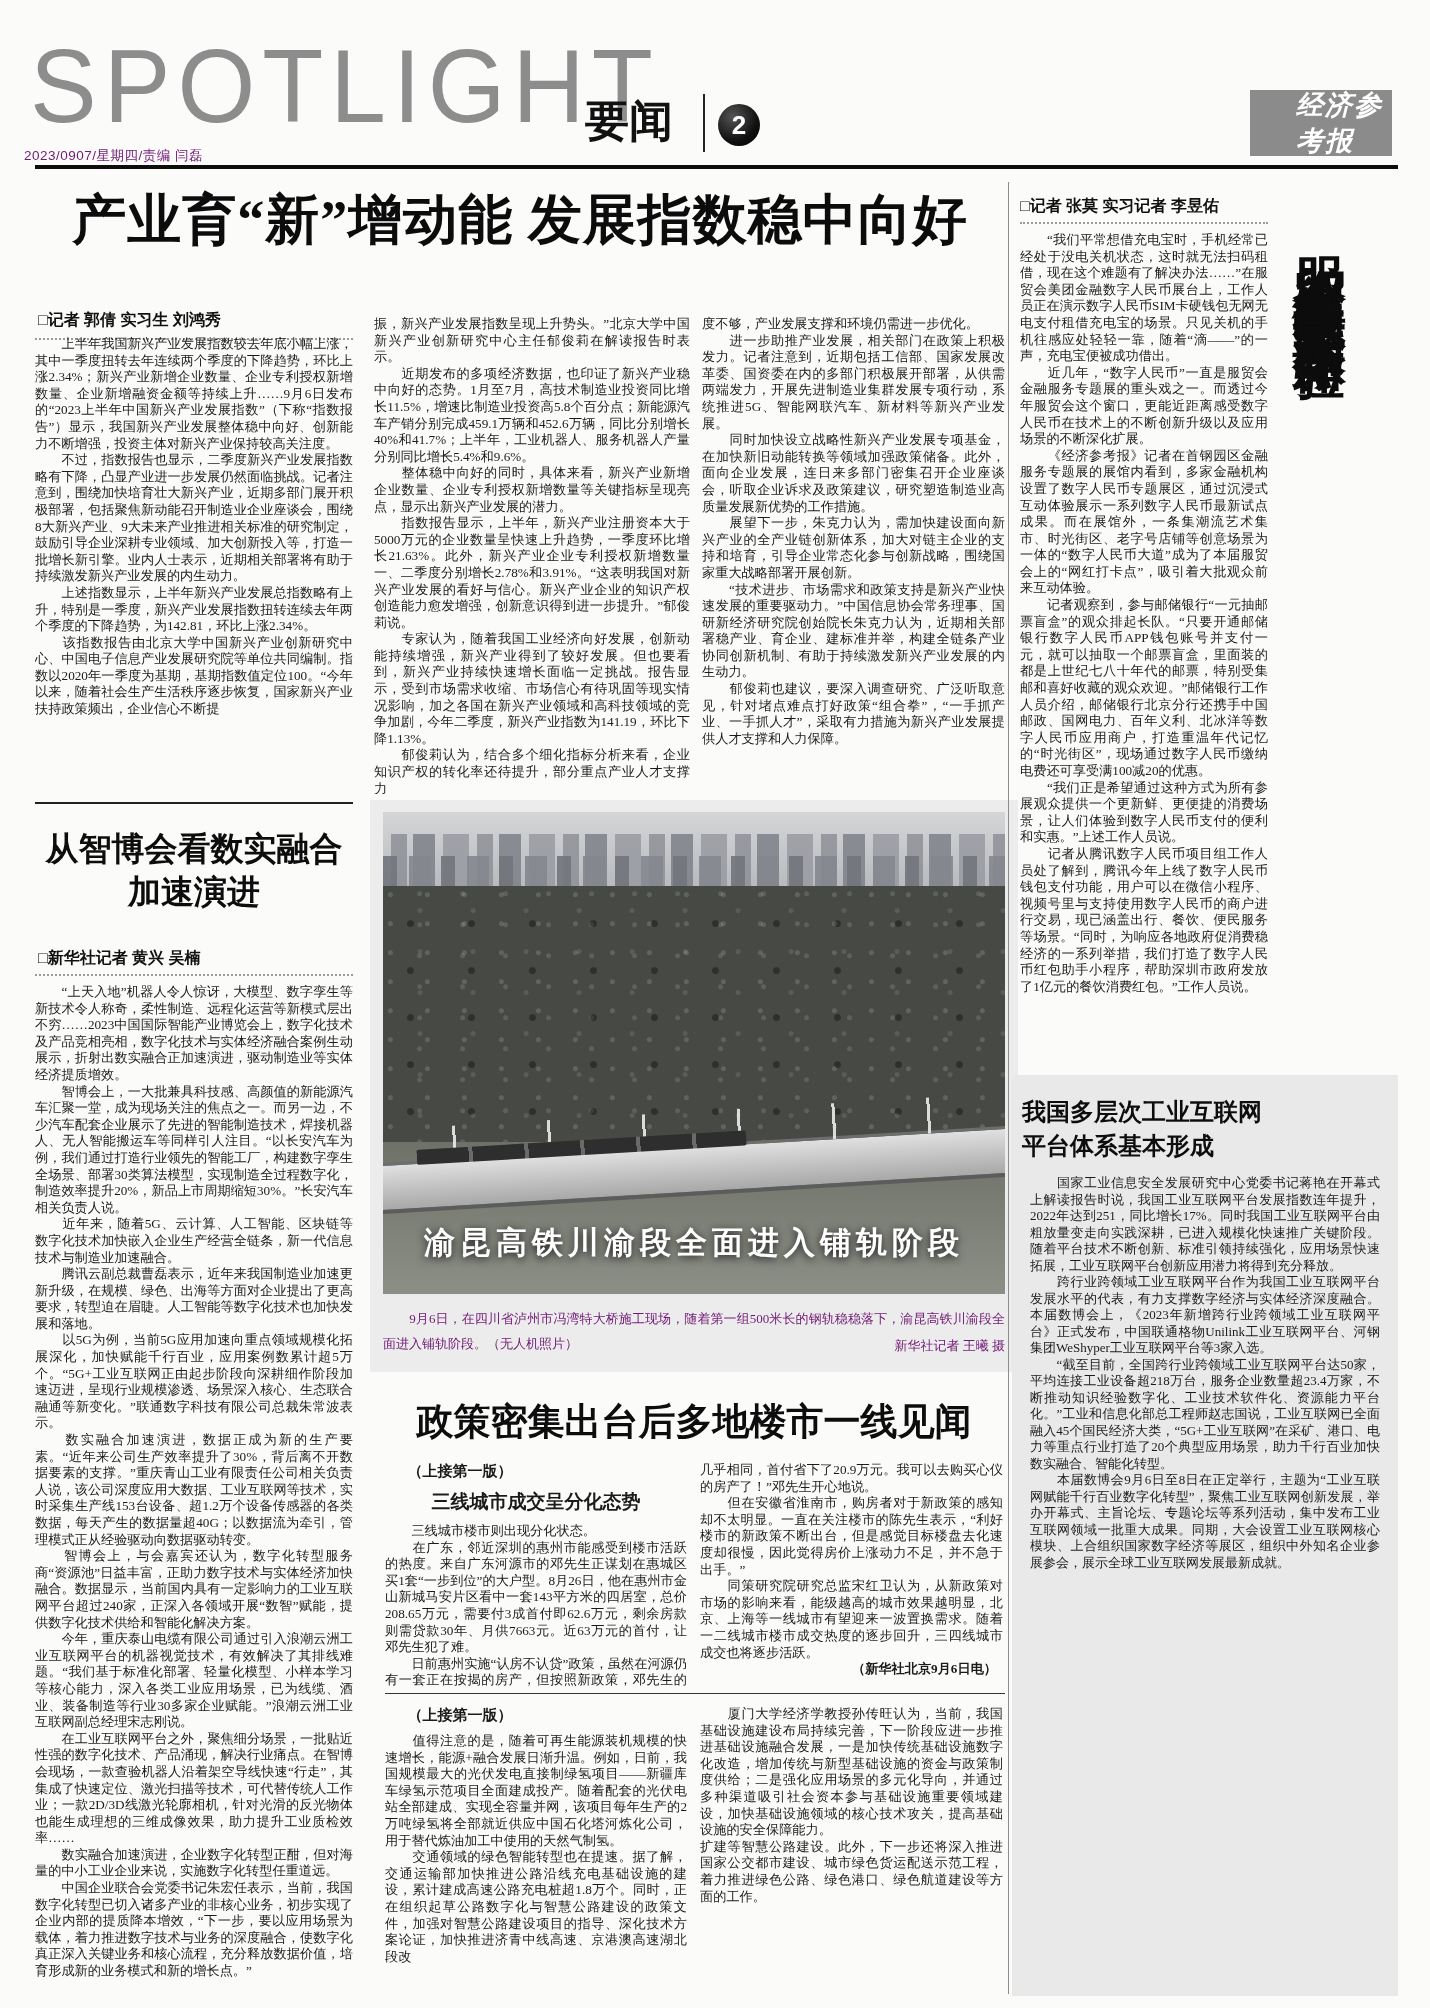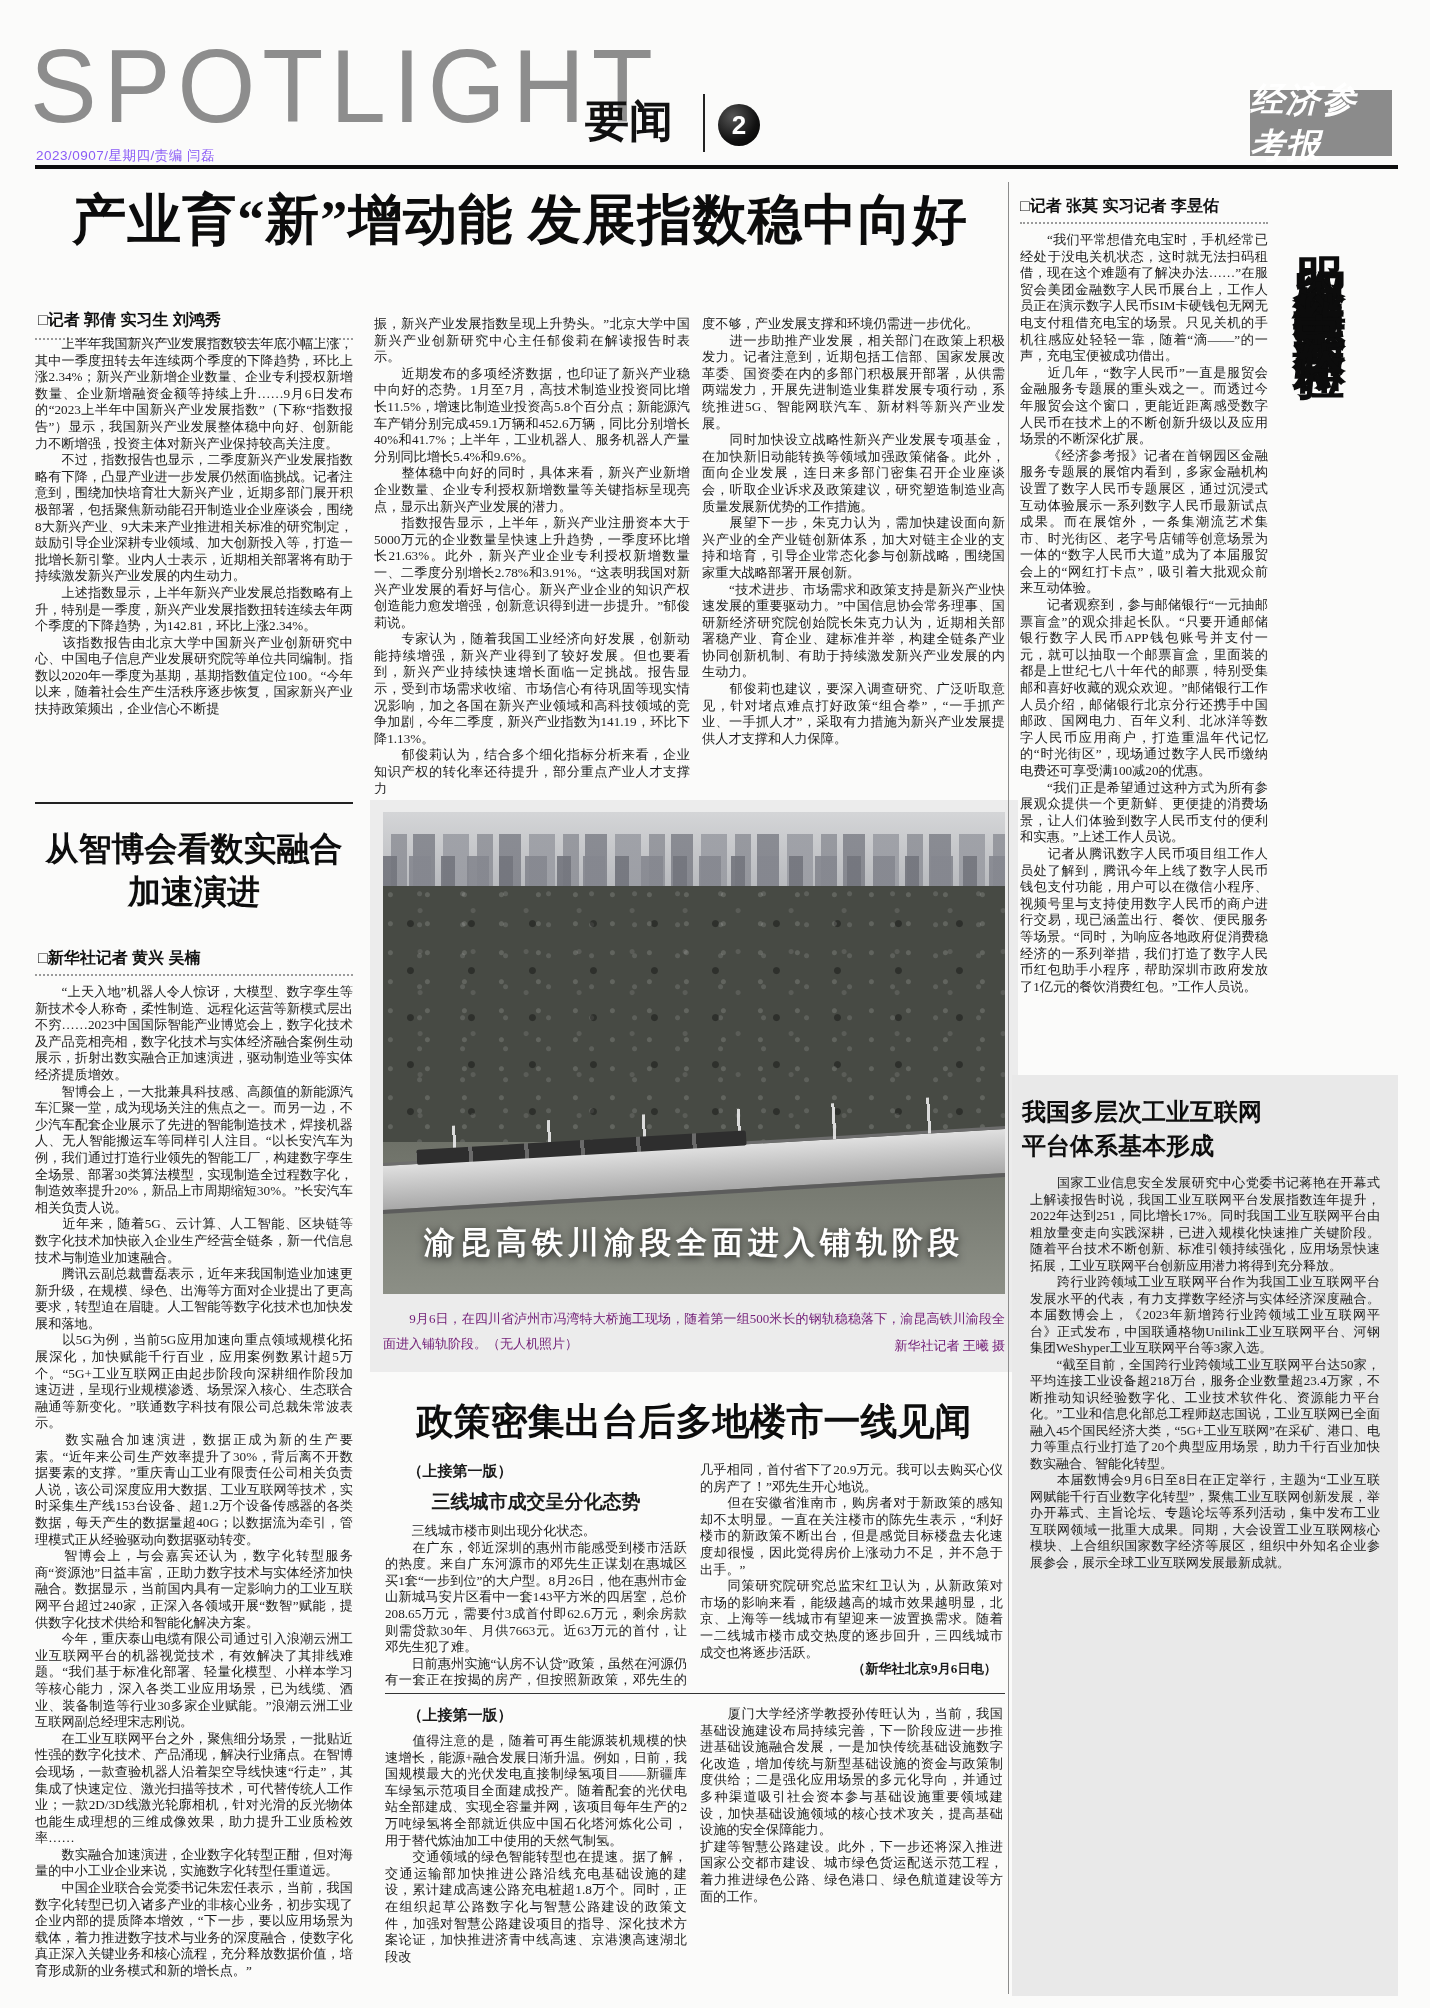--- a/index.html
+++ b/index.html
@@ -8,23 +8,23 @@
   .abs{position:absolute;}
   
   .spotlight{left:30px;top:34px;font-family:"Liberation Sans","DejaVu Sans",sans-serif;
              font-size:100px;line-height:100px;color:#8d8d8d;letter-spacing:7px;transform:scaleY(1.04);transform-origin:left top;}
   .section-cn{left:585px;top:97px;font-family:"Liberation Sans",sans-serif;font-weight:bold;font-size:44px;line-height:48px;color:#111;}
   .hdr-vline{left:703px;top:94px;width:2px;height:58px;background:#222;}
   .page-badge{left:718px;top:104px;width:42px;height:42px;border-radius:50%;
               background:radial-gradient(circle at 35% 30%, #555 0%, #111 60%, #000 100%);
               color:#fff;font-family:"Liberation Sans",sans-serif;font-weight:bold;font-size:26px;
               display:flex;align-items:center;justify-content:center;}
-  .dateline{left:36px;top:147px;font-family:"Liberation Sans",sans-serif;font-size:13.5px;color:#8b5cf6;letter-spacing:.5px;}
+  .dateline{left:24px;top:147px;font-family:"Liberation Sans",sans-serif;font-size:13.5px;color:#701a75;letter-spacing:.5px;}
   .brand-plate{left:1250px;top:90px;width:142px;height:66px;background:#8b8b8b;display:flex;align-items:center;justify-content:center;}
-  .brand-plate span{color:#fff;font-size:34px;font-weight:bold;font-style:italic;letter-spacing:2px;}
+  .brand-plate span{color:#fff;font-size:27px;font-weight:bold;font-style:italic;letter-spacing:2px;margin-left:46px;}
   .top-rule{left:35px;top:165px;width:1363px;height:4px;background:#0e0e0e;}
   
   .byline{font-family:"Liberation Sans",sans-serif;font-weight:bold;font-size:16px;color:#111;}
   .dotted{border-top:2px dotted #9a9a9a;height:0;}
   .colbody{font-size:13.2px;line-height:16.6px;text-align:justify;overflow:hidden;}
   .colbody p{margin:0;}
   .rule2{height:2px;background:#222;}
   .vrule{width:1px;background:#8c8c8c;}
   
   .lead-headline{left:35px;top:190px;width:970px;text-align:center;font-size:54px;line-height:60px;

